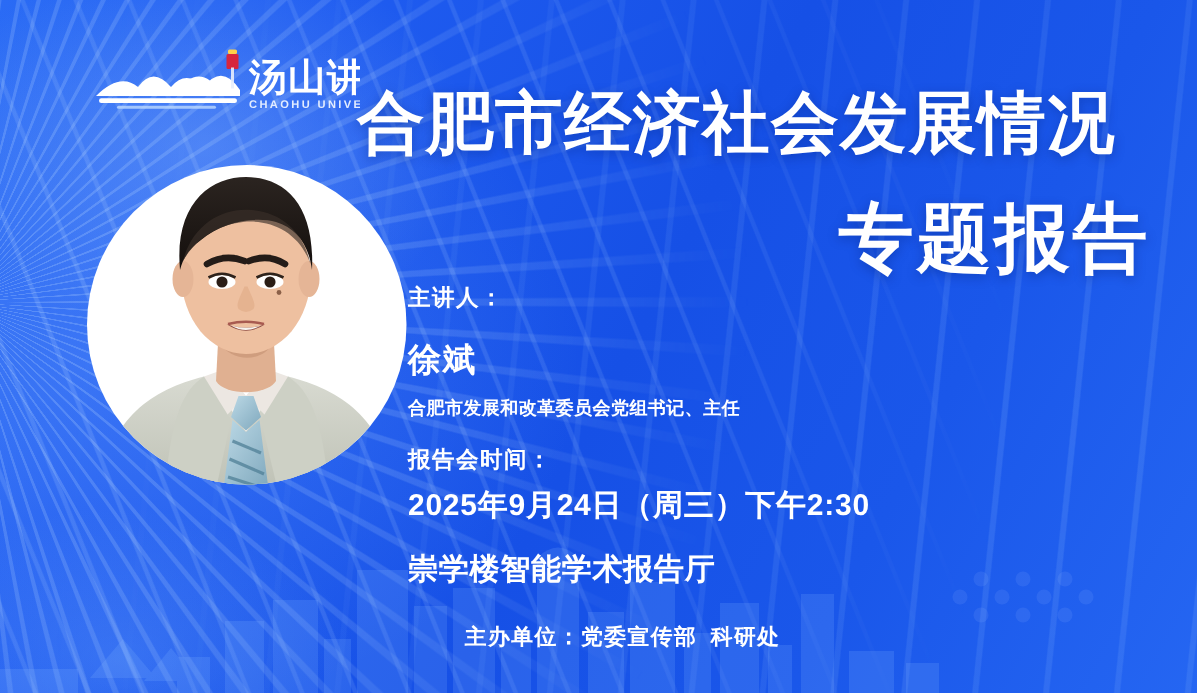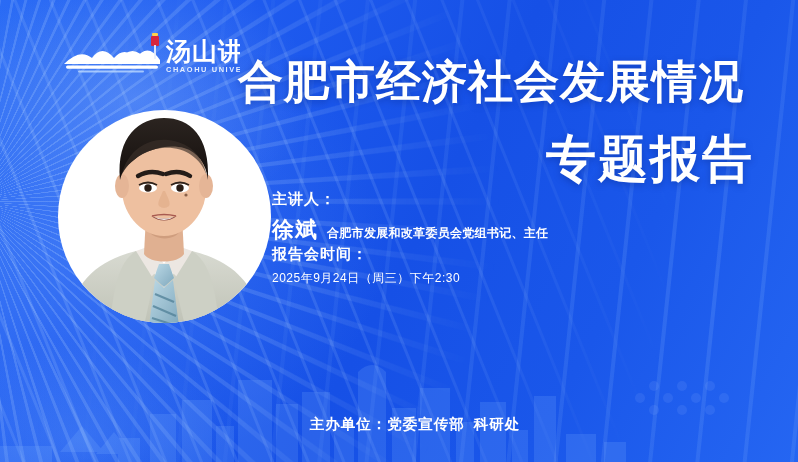--- a/index.html
+++ b/index.html
@@ -66,34 +66,34 @@
   .portrait svg{position:absolute;left:0;top:-22px;width:213px;height:238px;overflow:visible;}
 
   
   .title1{
     position:absolute;left:238px;top:59px;
     font-size:45px;line-height:1;font-weight:700;color:#ffffff;
     letter-spacing:1px;white-space:nowrap;
     text-shadow:0 2px 7px rgba(0,30,110,.35);
   }
   .title2{
-    position:absolute;right:44px;top:134px;
+    position:absolute;right:31px;top:134px;
     font-size:50px;line-height:1;font-weight:700;color:#ffffff;
     letter-spacing:2px;white-space:nowrap;
     text-shadow:0 2px 7px rgba(0,30,110,.35);
   }
 
   
   .details{position:absolute;left:272px;top:190px;color:#fff;}
   .lbl{font-size:15px;font-weight:700;letter-spacing:1px;line-height:1.25;}
-  .val{font-size:12px;font-weight:400;letter-spacing:.5px;line-height:1.3;}
-  .speakerline{display:flex;align-items:baseline;gap:9px;margin-top:6px;}
+  .val{font-size:20px;font-weight:700;letter-spacing:.5px;line-height:1.3;}
+  .speakerline{display:flex;align-items:baseline;gap:9px;margin-top:16px;flex-direction:column;}
   .speakername{font-size:22px;font-weight:700;letter-spacing:1px;}
   .speakertitle{font-size:12px;font-weight:700;letter-spacing:.3px;}
-  .grp{}
+  .grp{margin-top:17px;}
   .grp .val{margin-top:7px;}
 
   .footer{
     position:absolute;left:0;right:0;top:415px;text-align:center;
     color:#fff;font-size:14.5px;font-weight:700;letter-spacing:1px;margin-left:32px;
   }
   .footer .gap{display:inline-block;width:9px;}
 </style>
 </head>
 <body>
@@ -233,20 +233,21 @@
     <div class="lbl">主讲人：</div>
     <div class="speakerline">
       <span class="speakername">徐斌</span>
       <span class="speakertitle">合肥市发展和改革委员会党组书记、主任</span>
     </div>
     <div class="grp">
       <div class="lbl">报告会时间：</div>
       <div class="val">2025年9月24日（周三）下午2:30</div>
     </div>
     <div class="grp">
+      <div class="val">崇学楼智能学术报告厅</div>
     </div>
   </div>
 
   <div class="footer">
     <span>主办单位：</span><span>党委宣传部</span><span class="gap"></span><span>科研处</span>
   </div>
 
 </div>
 
 </body></html>

